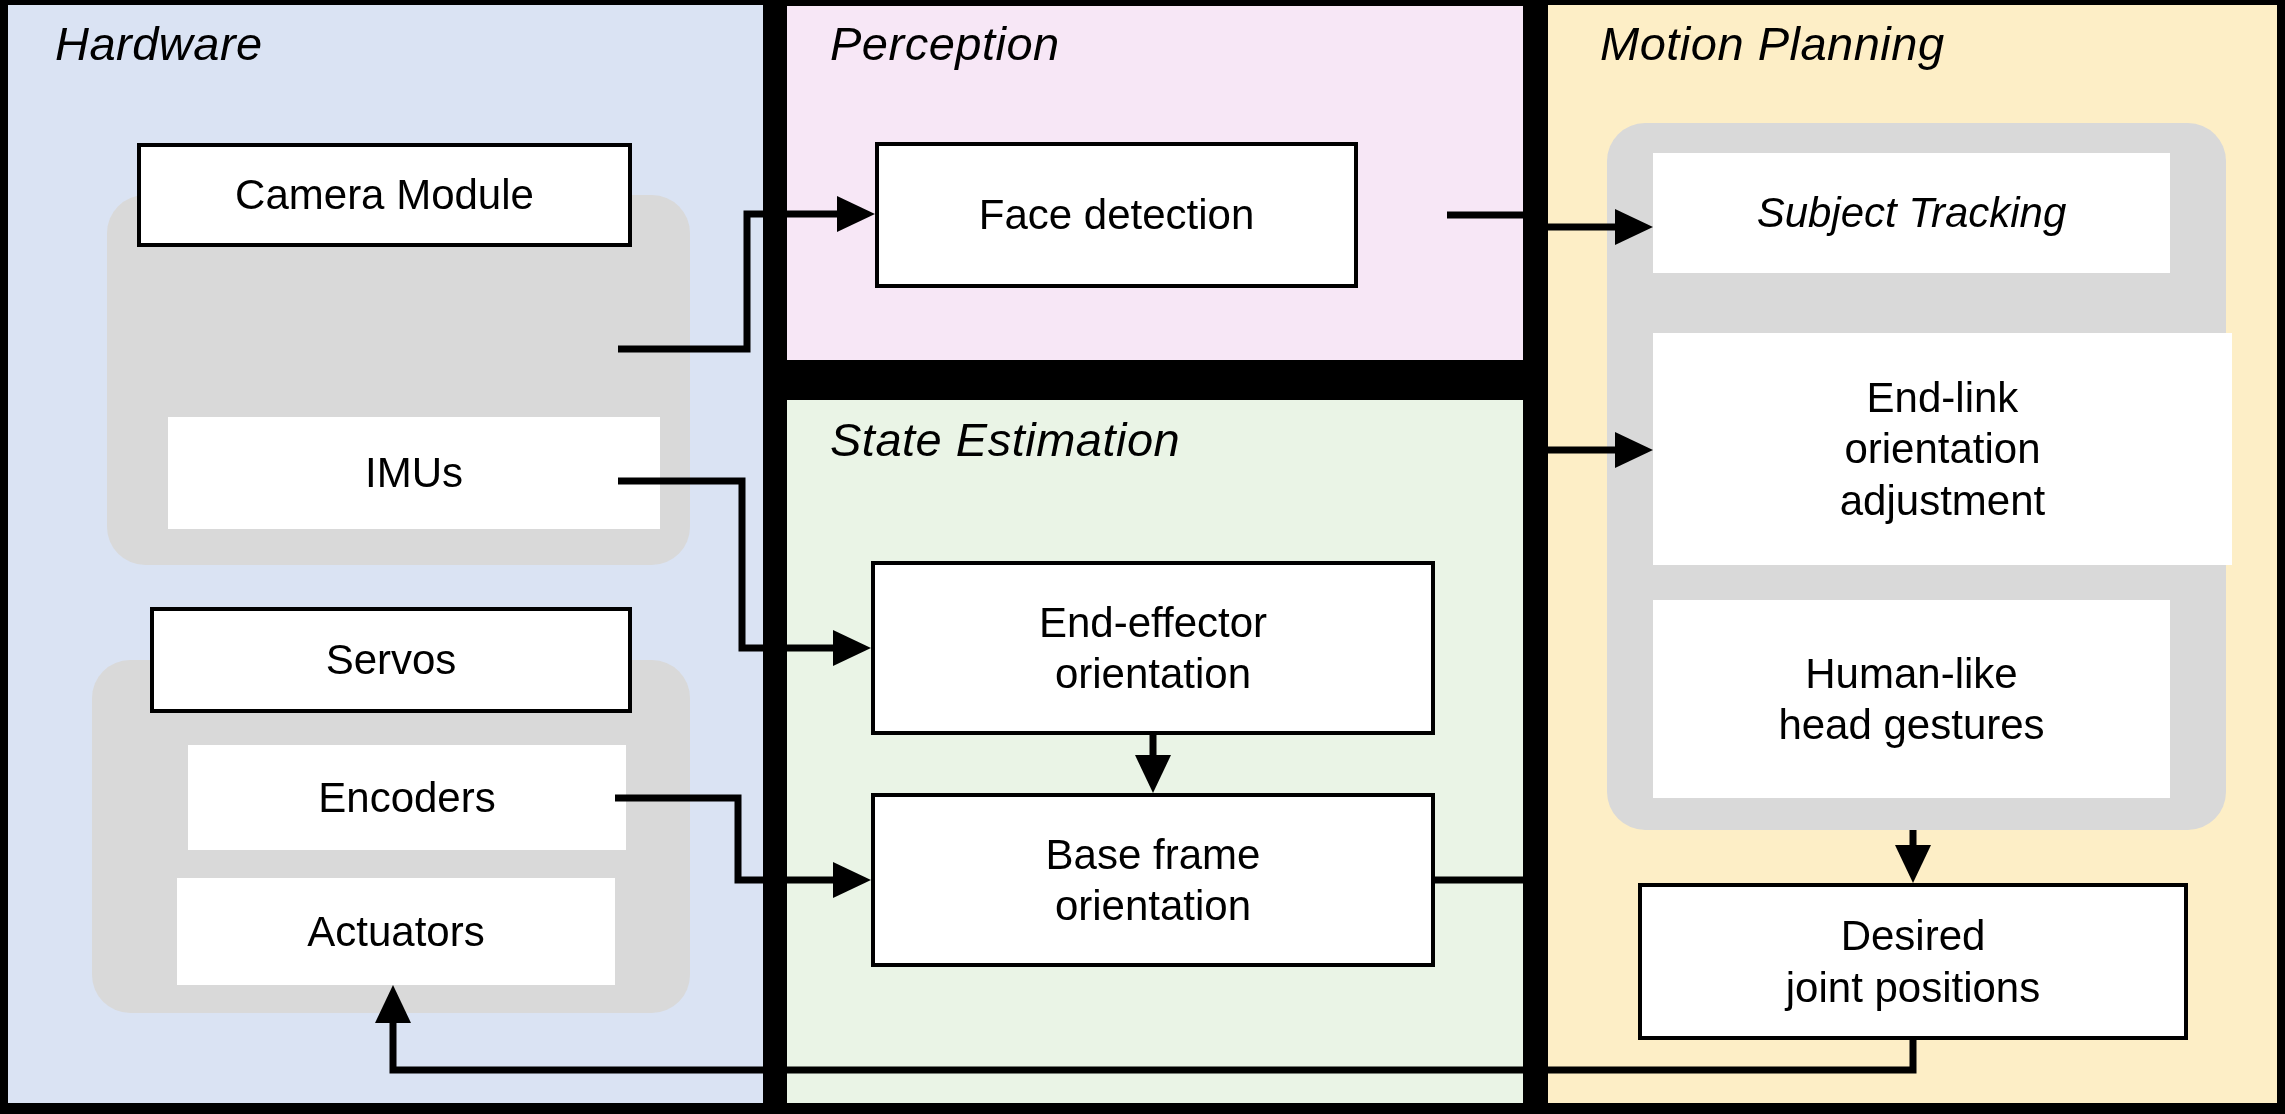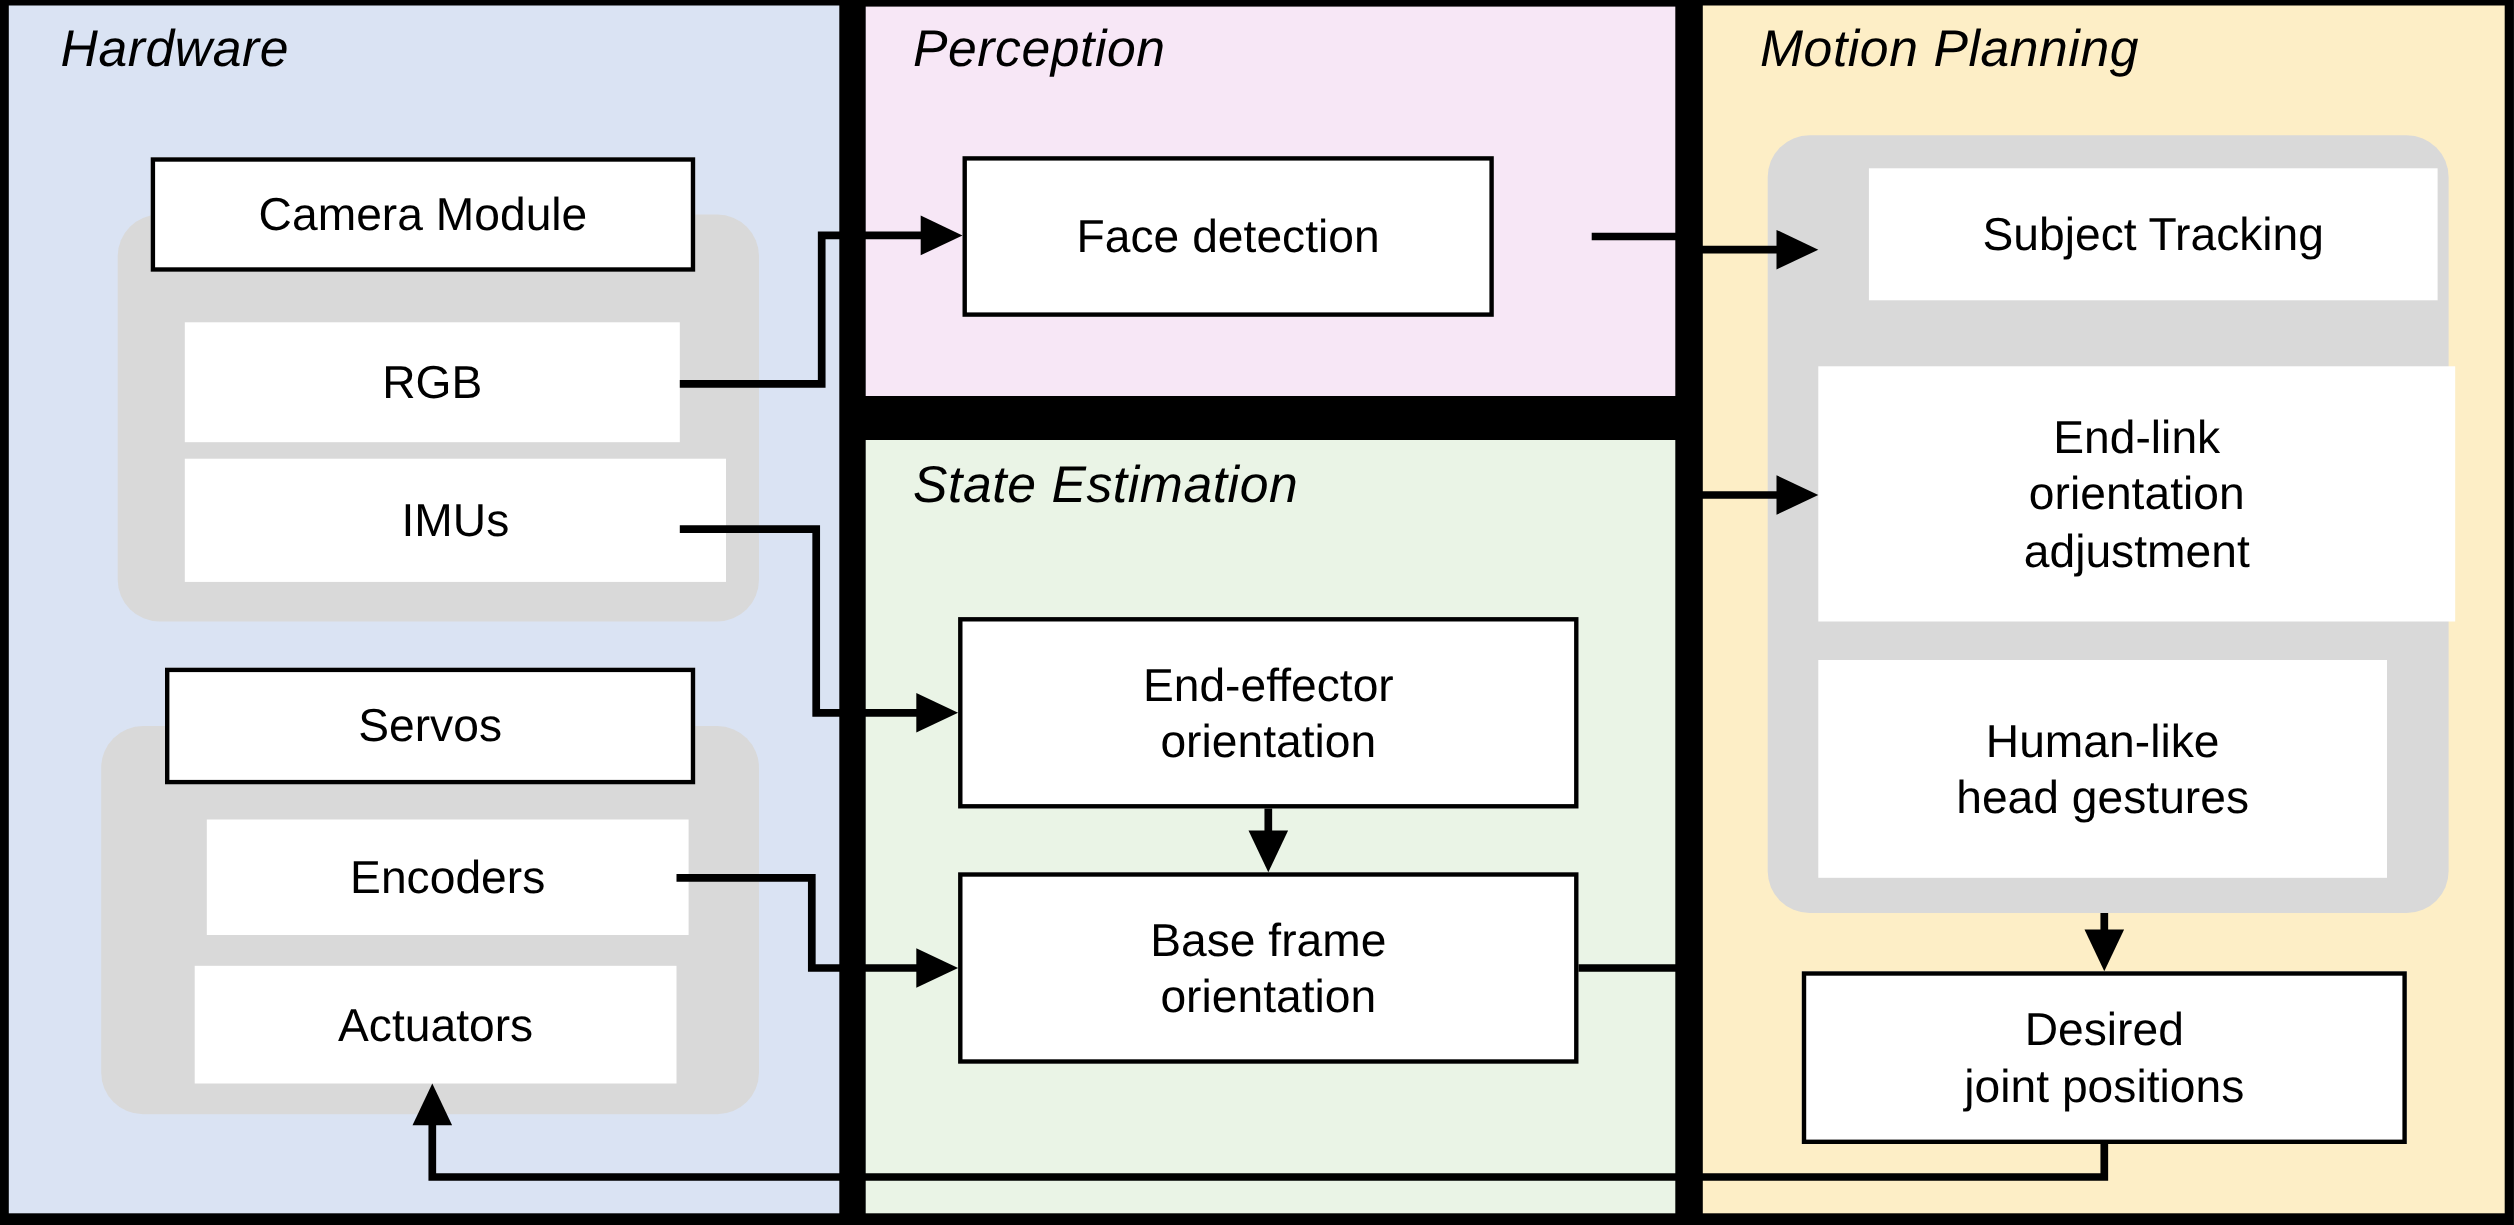--- a/index.html
+++ b/index.html
@@ -33,34 +33,33 @@
   <div class="group" style="left: 107px; top: 195px; width: 583px; height: 370px; background-color: rgb(217, 217, 217);"></div>
   <div class="group" style="left: 92px; top: 660px; width: 598px; height: 353px; background-color: rgb(217, 217, 217);"></div>
   <div class="group" style="left: 1607px; top: 123px; width: 619px; height: 707px; background-color: rgb(217, 217, 217);"></div>
 
   <div class="sec-title" style="left:55px;top:16px;">Hardware</div>
   <div class="sec-title" style="left:830px;top:16px;">Perception</div>
   <div class="sec-title" style="left:830px;top:412px;">State Estimation</div>
   <div class="sec-title" style="left:1600px;top:16px;">Motion Planning</div>
 
   <div class="box bordered" style="left:137px;top:143px;width:495px;height:104px;">Camera Module</div>
-  <div class="box" style="left:168px;top:293px;width:450px;height:109px;">RGB</div>
   <div class="box" style="left:168px;top:417px;width:492px;height:112px;">IMUs</div>
   <div class="box bordered" style="left:150px;top:607px;width:482px;height:106px;">Servos</div>
   <div class="box" style="left:188px;top:745px;width:438px;height:105px;">Encoders</div>
   <div class="box" style="left:177px;top:878px;width:438px;height:107px;">Actuators</div>
 
   <div class="box bordered" style="left:875px;top:142px;width:483px;height:146px;">Face detection</div>
 
   <div class="box bordered" style="left:871px;top:561px;width:564px;height:174px;">End-effector
 orientation</div>
   <div class="box bordered" style="left:871px;top:793px;width:564px;height:174px;">Base frame
 orientation</div>
 
-  <div class="box" style="left:1699px;top:153px;width:517px;height:120px;">Subject Tracking</div>
+  <div class="box" style="left:1653px;top:153px;width:517px;height:120px;font-style:italic;">Subject Tracking</div>
   <div class="box" style="left:1653px;top:333px;width:579px;height:232px;">End-link
 orientation
 adjustment</div>
   <div class="box" style="left:1653px;top:600px;width:517px;height:198px;">Human-like
 head gestures</div>
   <div class="box bordered" style="left:1638px;top:883px;width:550px;height:157px;">Desired
 joint positions</div>
 
   <svg class="wires" width="2285" height="1114" viewBox="0 0 2285 1114">
     <g stroke="#000000" stroke-width="7" fill="none">

